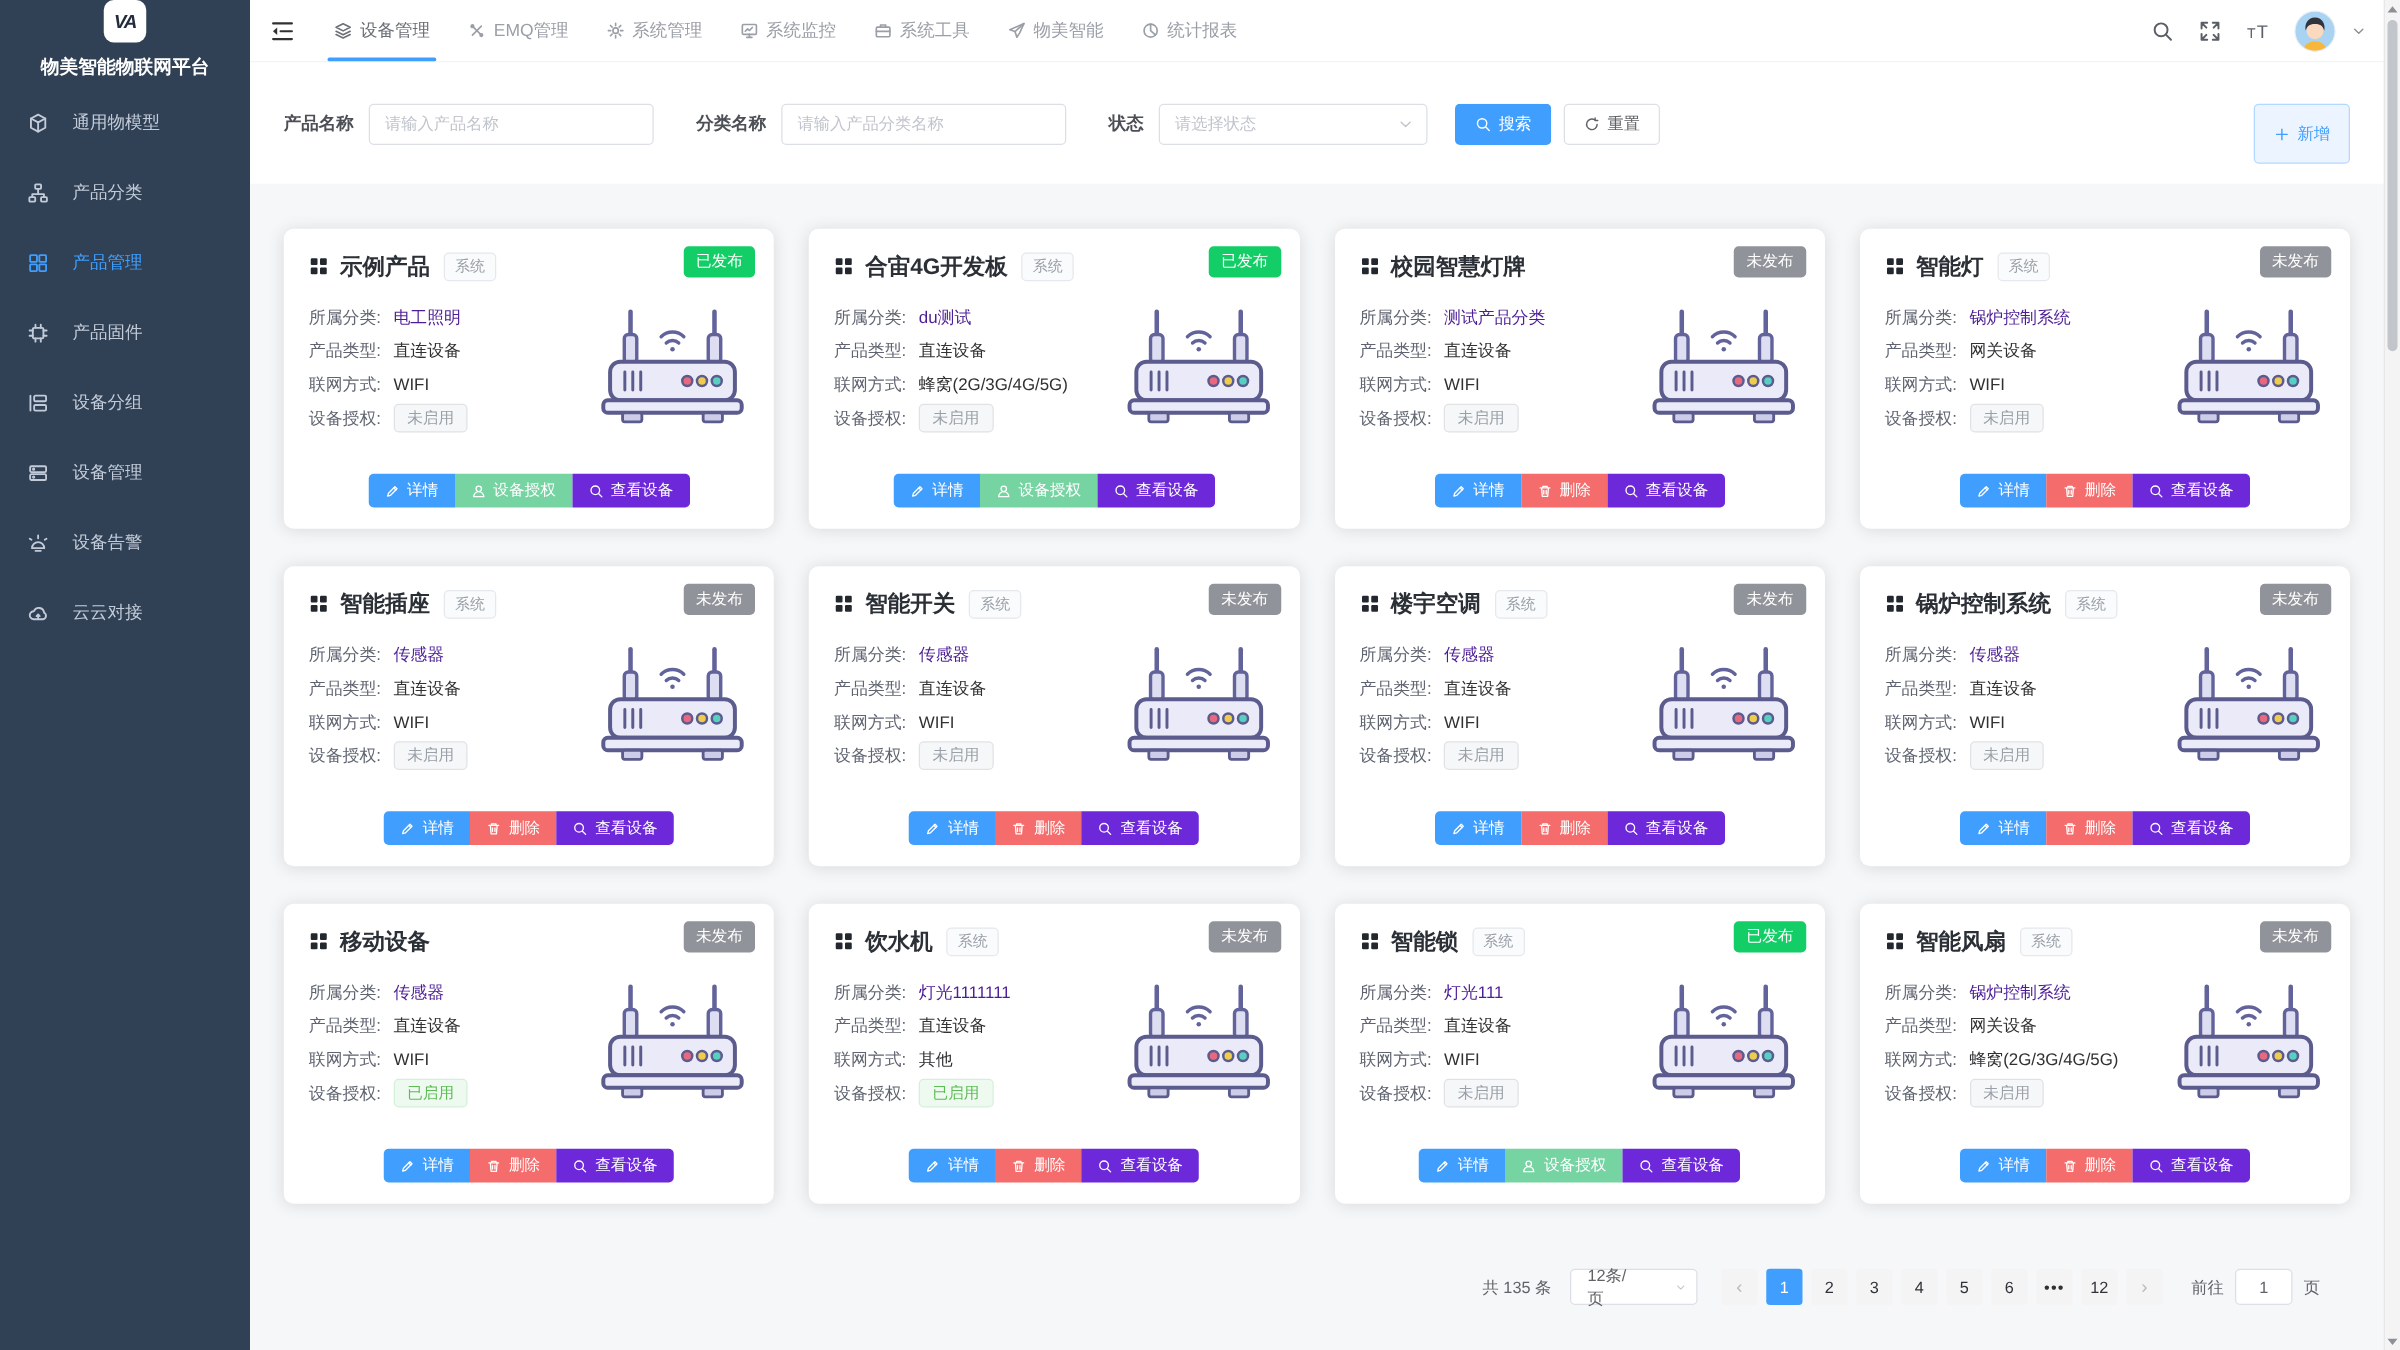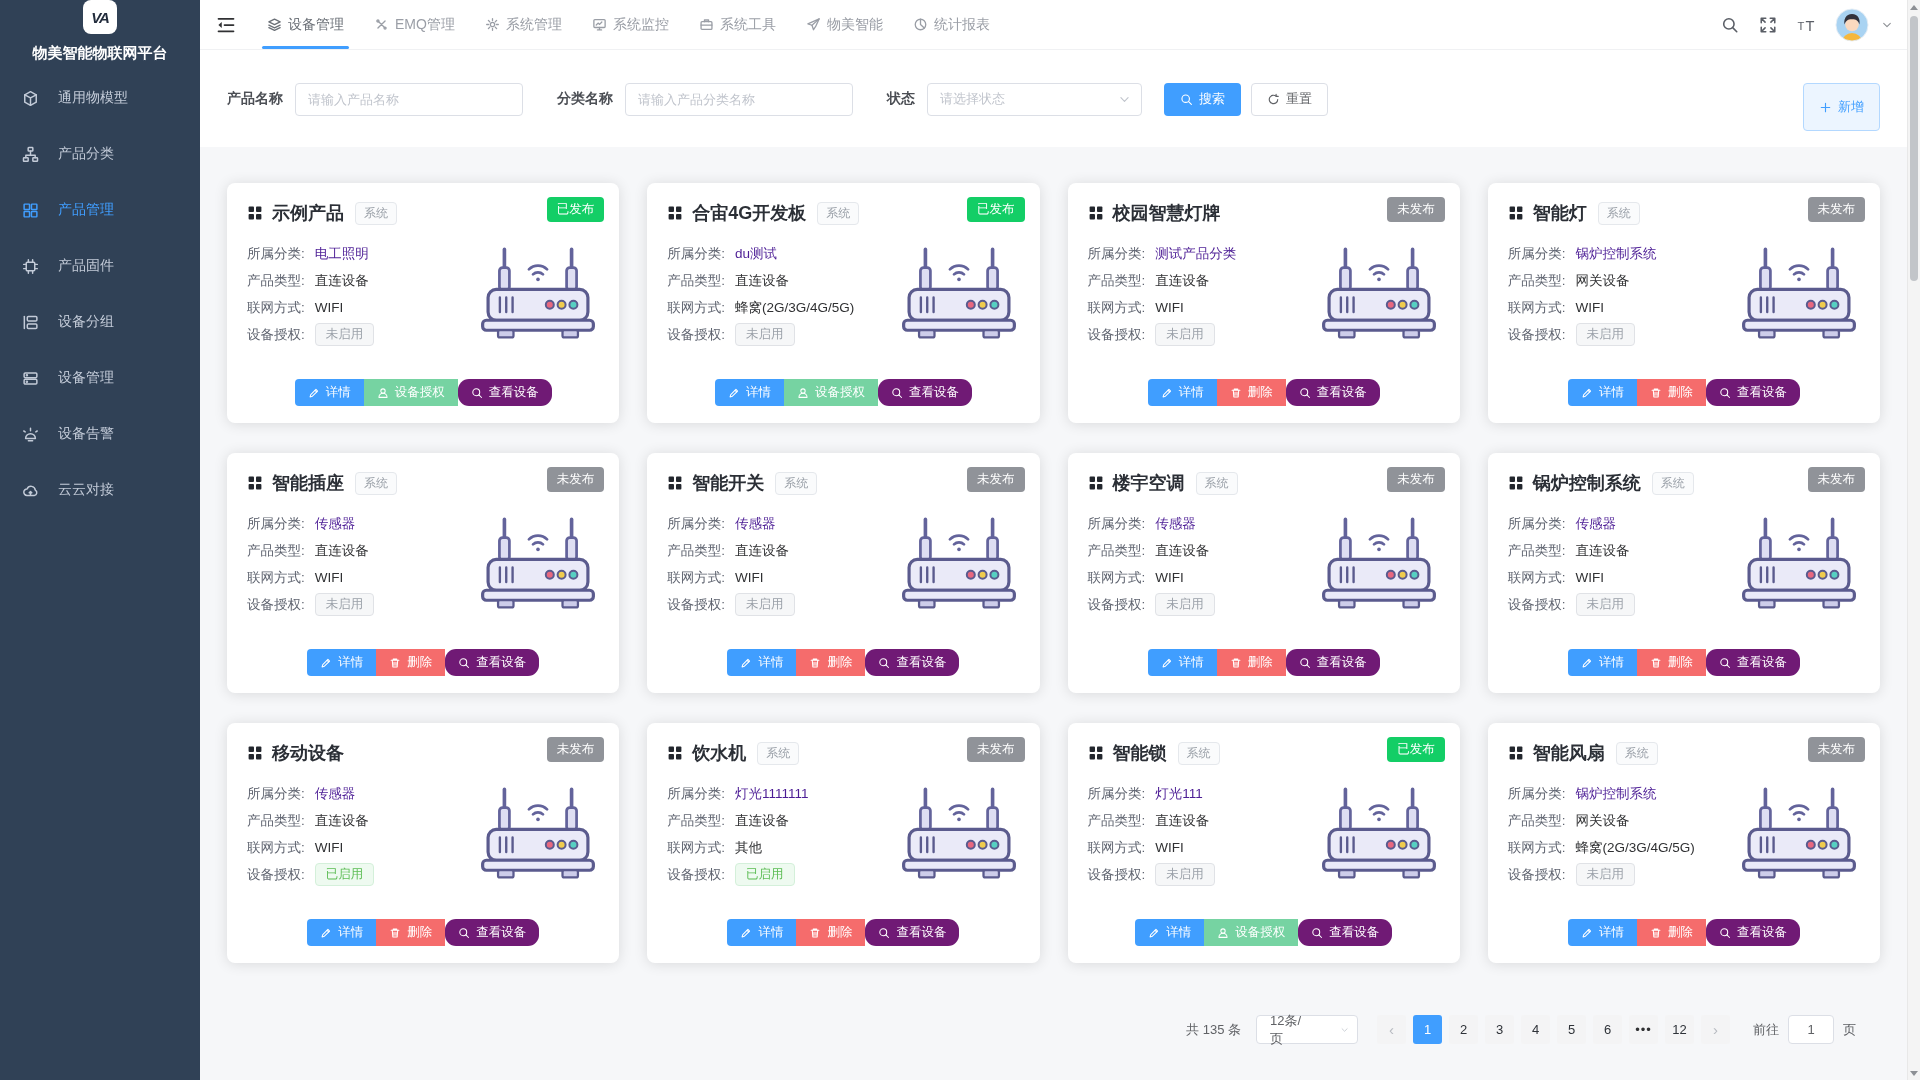--- a/index.html
+++ b/index.html
@@ -27,21 +27,21 @@
   .nav-tab.active { color:#6b7077; }
   .nav-tab.active::after { content:""; position:absolute; left:10px; right:10px; bottom:0; height:3px; border-radius:2px; background:#409EFF; }
   .nav-right { margin-left:auto; display:flex; align-items:center; gap:20px; color:#5a5e66; }
   .nav-right .nr-icon { width:18px; height:18px; cursor:pointer; color:#5a5e66; }
   .avatar-wrap { width:34px; height:34px; cursor:pointer; }
   .caret-small { width:12px; height:12px; color:#8a8d92; cursor:pointer; margin-left:-8px; }
 
   
   .filter-bar { background:#fff; padding:17px 27px 16px; display:flex; align-items:center; flex-shrink:0; }
   .f-label { font-size:14px; color:#4c4f55; font-weight:bold; margin-right:12px; white-space:nowrap; }
-  .f-input { height:33px; border:1px solid #dcdfe6; border-radius:4px; padding:0 12px; font-size:13px; color:#c2410c; width:228px; outline:none; margin-right:34px; }
+  .f-input { height:33px; border:1px solid #dcdfe6; border-radius:4px; padding:0 12px; font-size:13px; color:#c2410c; width:228px; outline:none; margin-right:34px;font-family:Liberation Serif, serif; }
   .f-input::placeholder { color:#c0c4cc; }
   .f-select { height:33px; border:1px solid #dcdfe6; border-radius:4px; padding:0 10px 0 12px; font-size:13px; color:#c0c4cc; width:215px; display:flex; align-items:center; justify-content:space-between; cursor:pointer; margin-right:22px; background:#fff; }
   .f-select .caret-ic { width:13px; height:13px; color:#c0c4cc; }
   .btn { height:33px; border-radius:4px; font-size:13px; display:inline-flex; align-items:center; gap:6px; padding:0 15px; cursor:pointer; border:1px solid transparent; white-space:nowrap; }
   .btn .b-icon { width:13px; height:13px; }
   .btn-search { background:#409EFF; color:#fff; margin-right:10px; }
   .btn-reset { background:#fff; border-color:#dcdfe6; color:#606266; }
   .btn-add { margin-left:auto; background:#ecf5ff; border-color:#b3d8ff; color:#409EFF; height:48px;margin-top:16px; }
 
   
@@ -65,21 +65,21 @@
   .auth-tag.on  { background:#eefaf0; border:1px solid #d4f0da; color:#5dbd55; }
   .router { position:absolute; right:22px; top:58px; width:118px; height:104px; }
   .card-actions { position:absolute; left:0; right:0; bottom:17px; display:flex; justify-content:center; }
   .cbtn { height:27px; display:inline-flex; align-items:center; gap:6px; padding:0 13px; font-size:12.5px; color:#fff; border:none; cursor:pointer; }
   .cbtn .b-icon { width:12px; height:12px; }
   .cbtn:first-child { border-radius:4px 0 0 4px; }
   .cbtn:last-child { border-radius:0 4px 4px 0; }
   .cbtn.detail { background:#409EFF; }
   .cbtn.auth { background:#76d3a2; }
   .cbtn.delete { background:#f56c6c; }
-  .cbtn.view { background:#701a75;border-radius:11px; }
+  .cbtn.view { background:#6d28d9; }
 
   
   .pagination { margin-top:52px; display:flex; justify-content:flex-end; align-items:center; gap:9px; font-size:13px; color:#606266; padding-right:24px; }
   .pg-total { margin-right:6px; }
   .size-select { width:102px; height:29px; border:1px solid #dcdfe6; border-radius:4px; background:#fff; display:flex; align-items:center; justify-content:space-between; padding:0 8px 0 13px; color:#606266; cursor:pointer; margin-right:10px;gap:36px; }
   .size-select .caret-ic { width:12px; height:12px; color:#c0c4cc; }
   .pager { display:flex; align-items:center; gap:7px; }
   .page-btn { min-width:29px; height:29px; padding:0 4px; border-radius:3px; background:#f4f4f5; color:#2f3339; display:flex; align-items:center; justify-content:center; font-size:13px; cursor:pointer; border:none; }
   .page-btn.active { background:#409EFF; color:#fff; }
   .page-btn.navb { color:#b7bac0; font-size:15px; }

